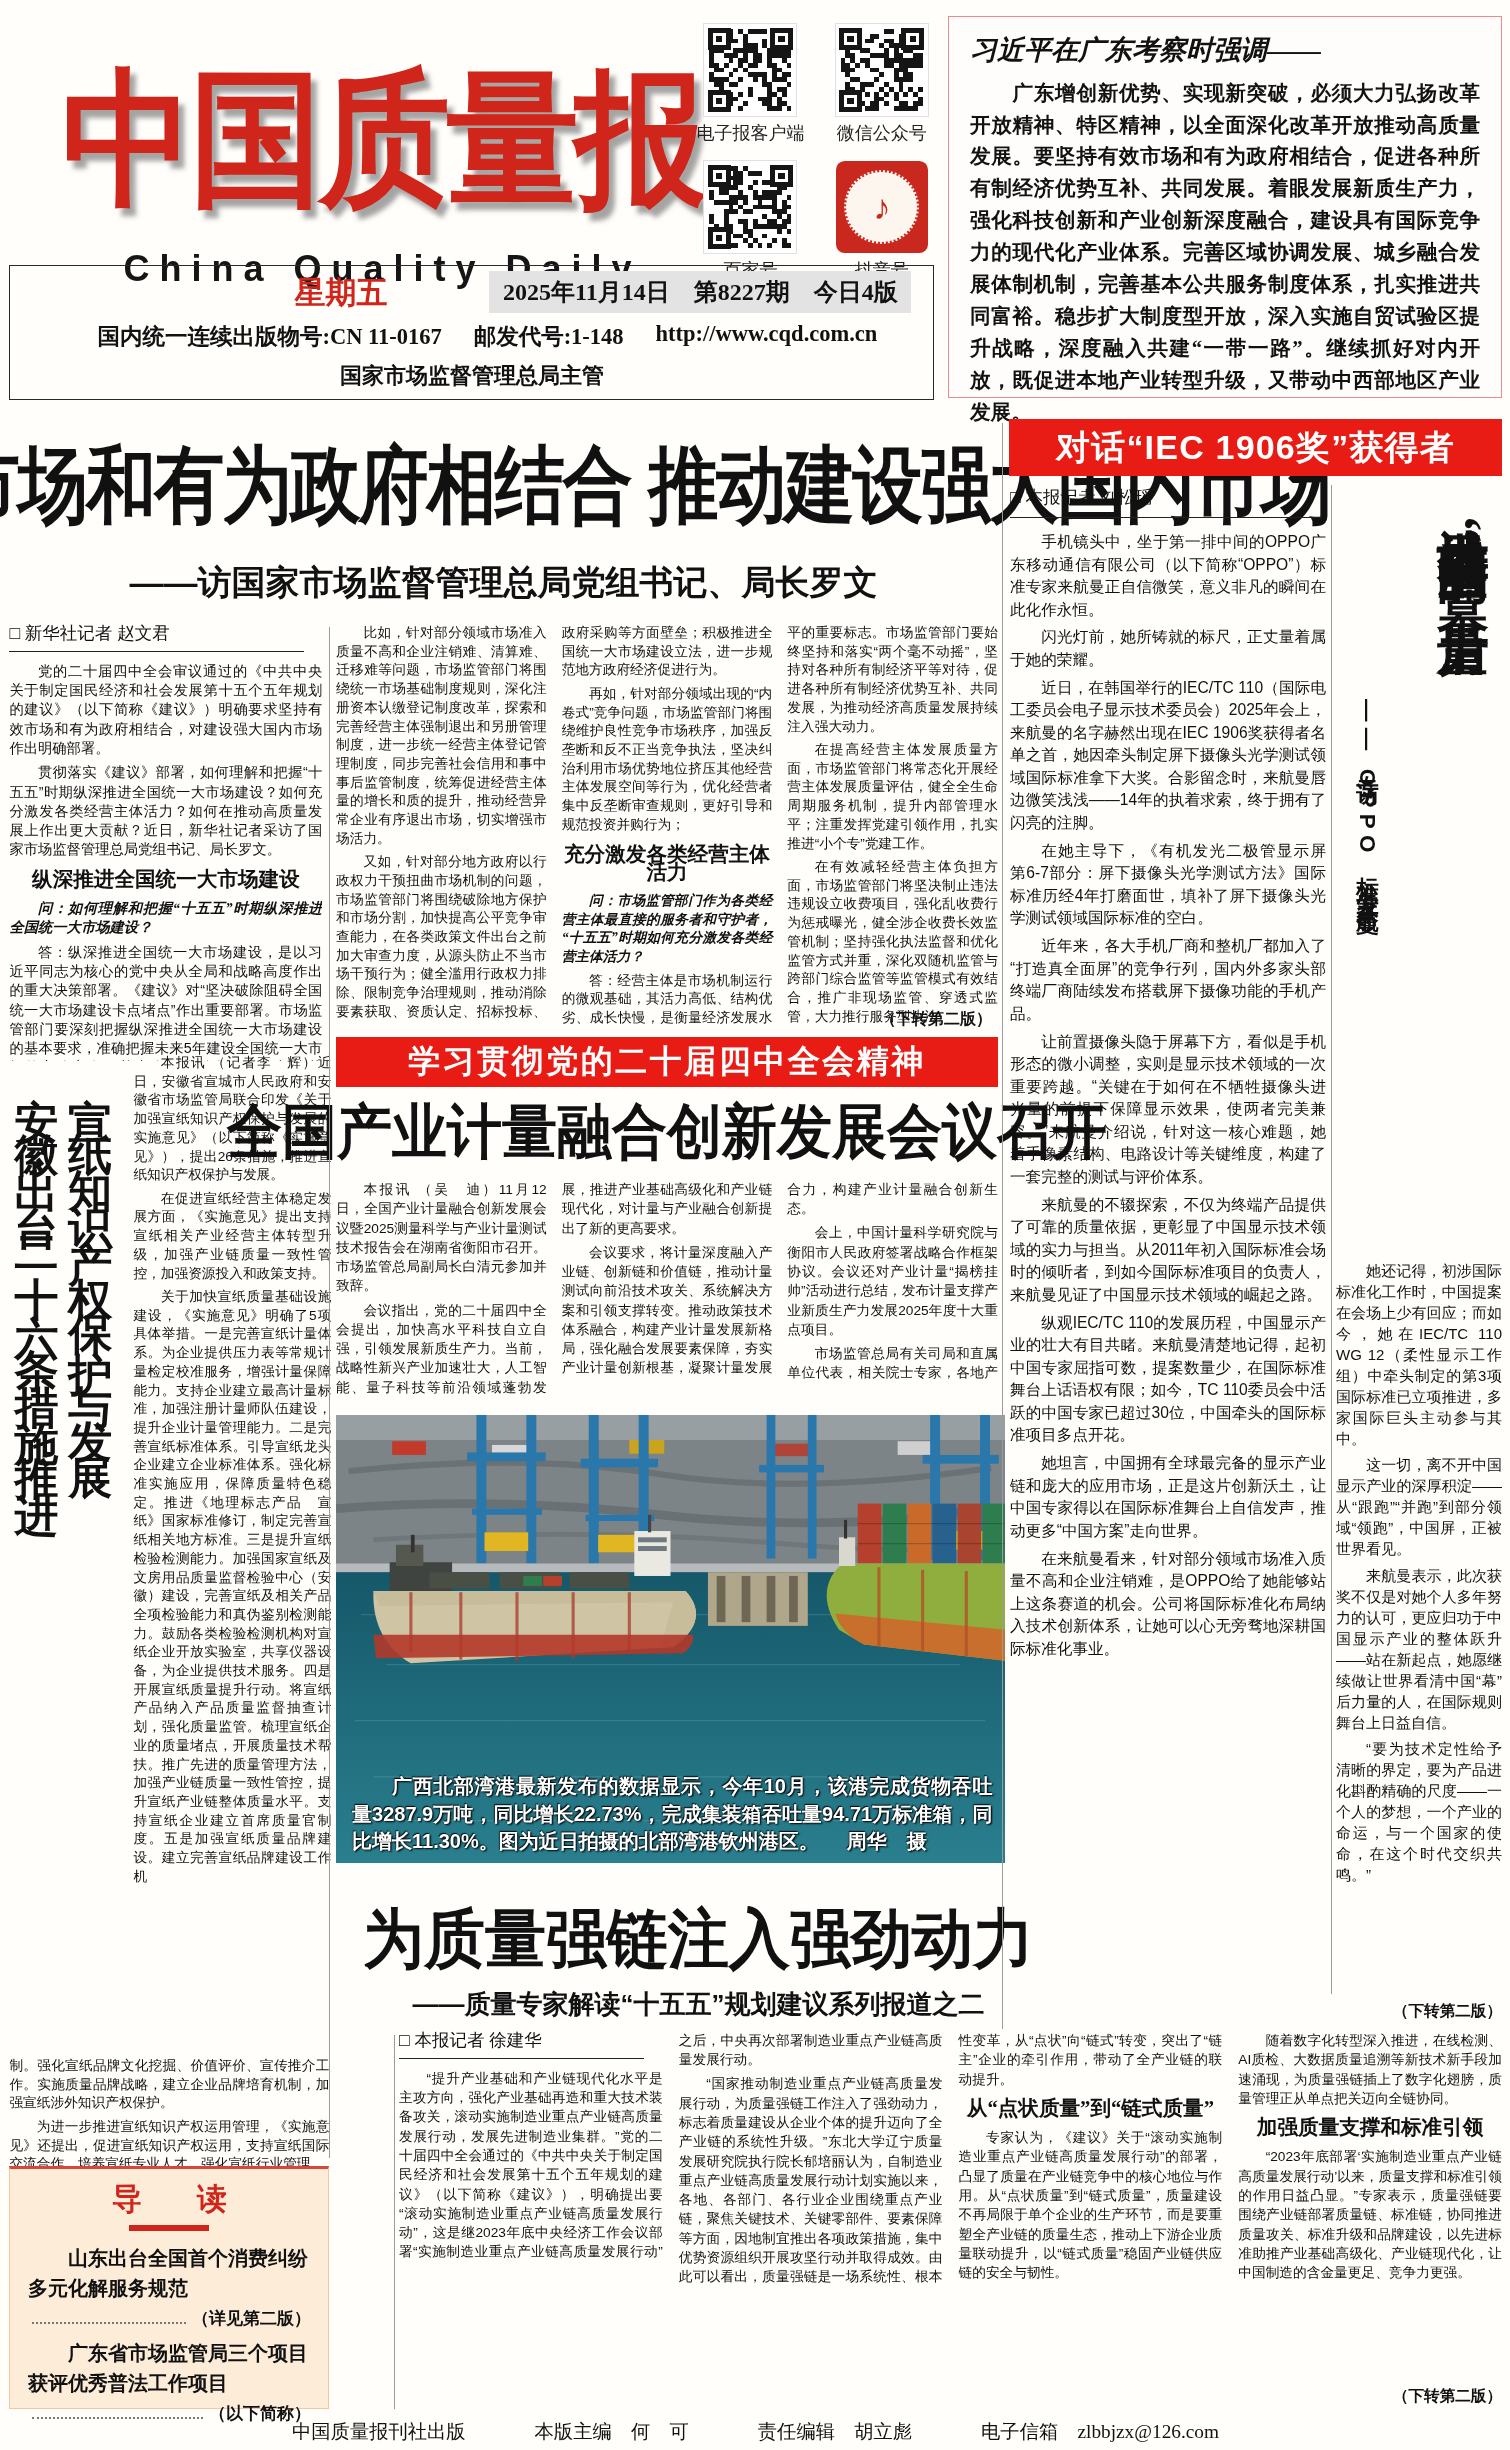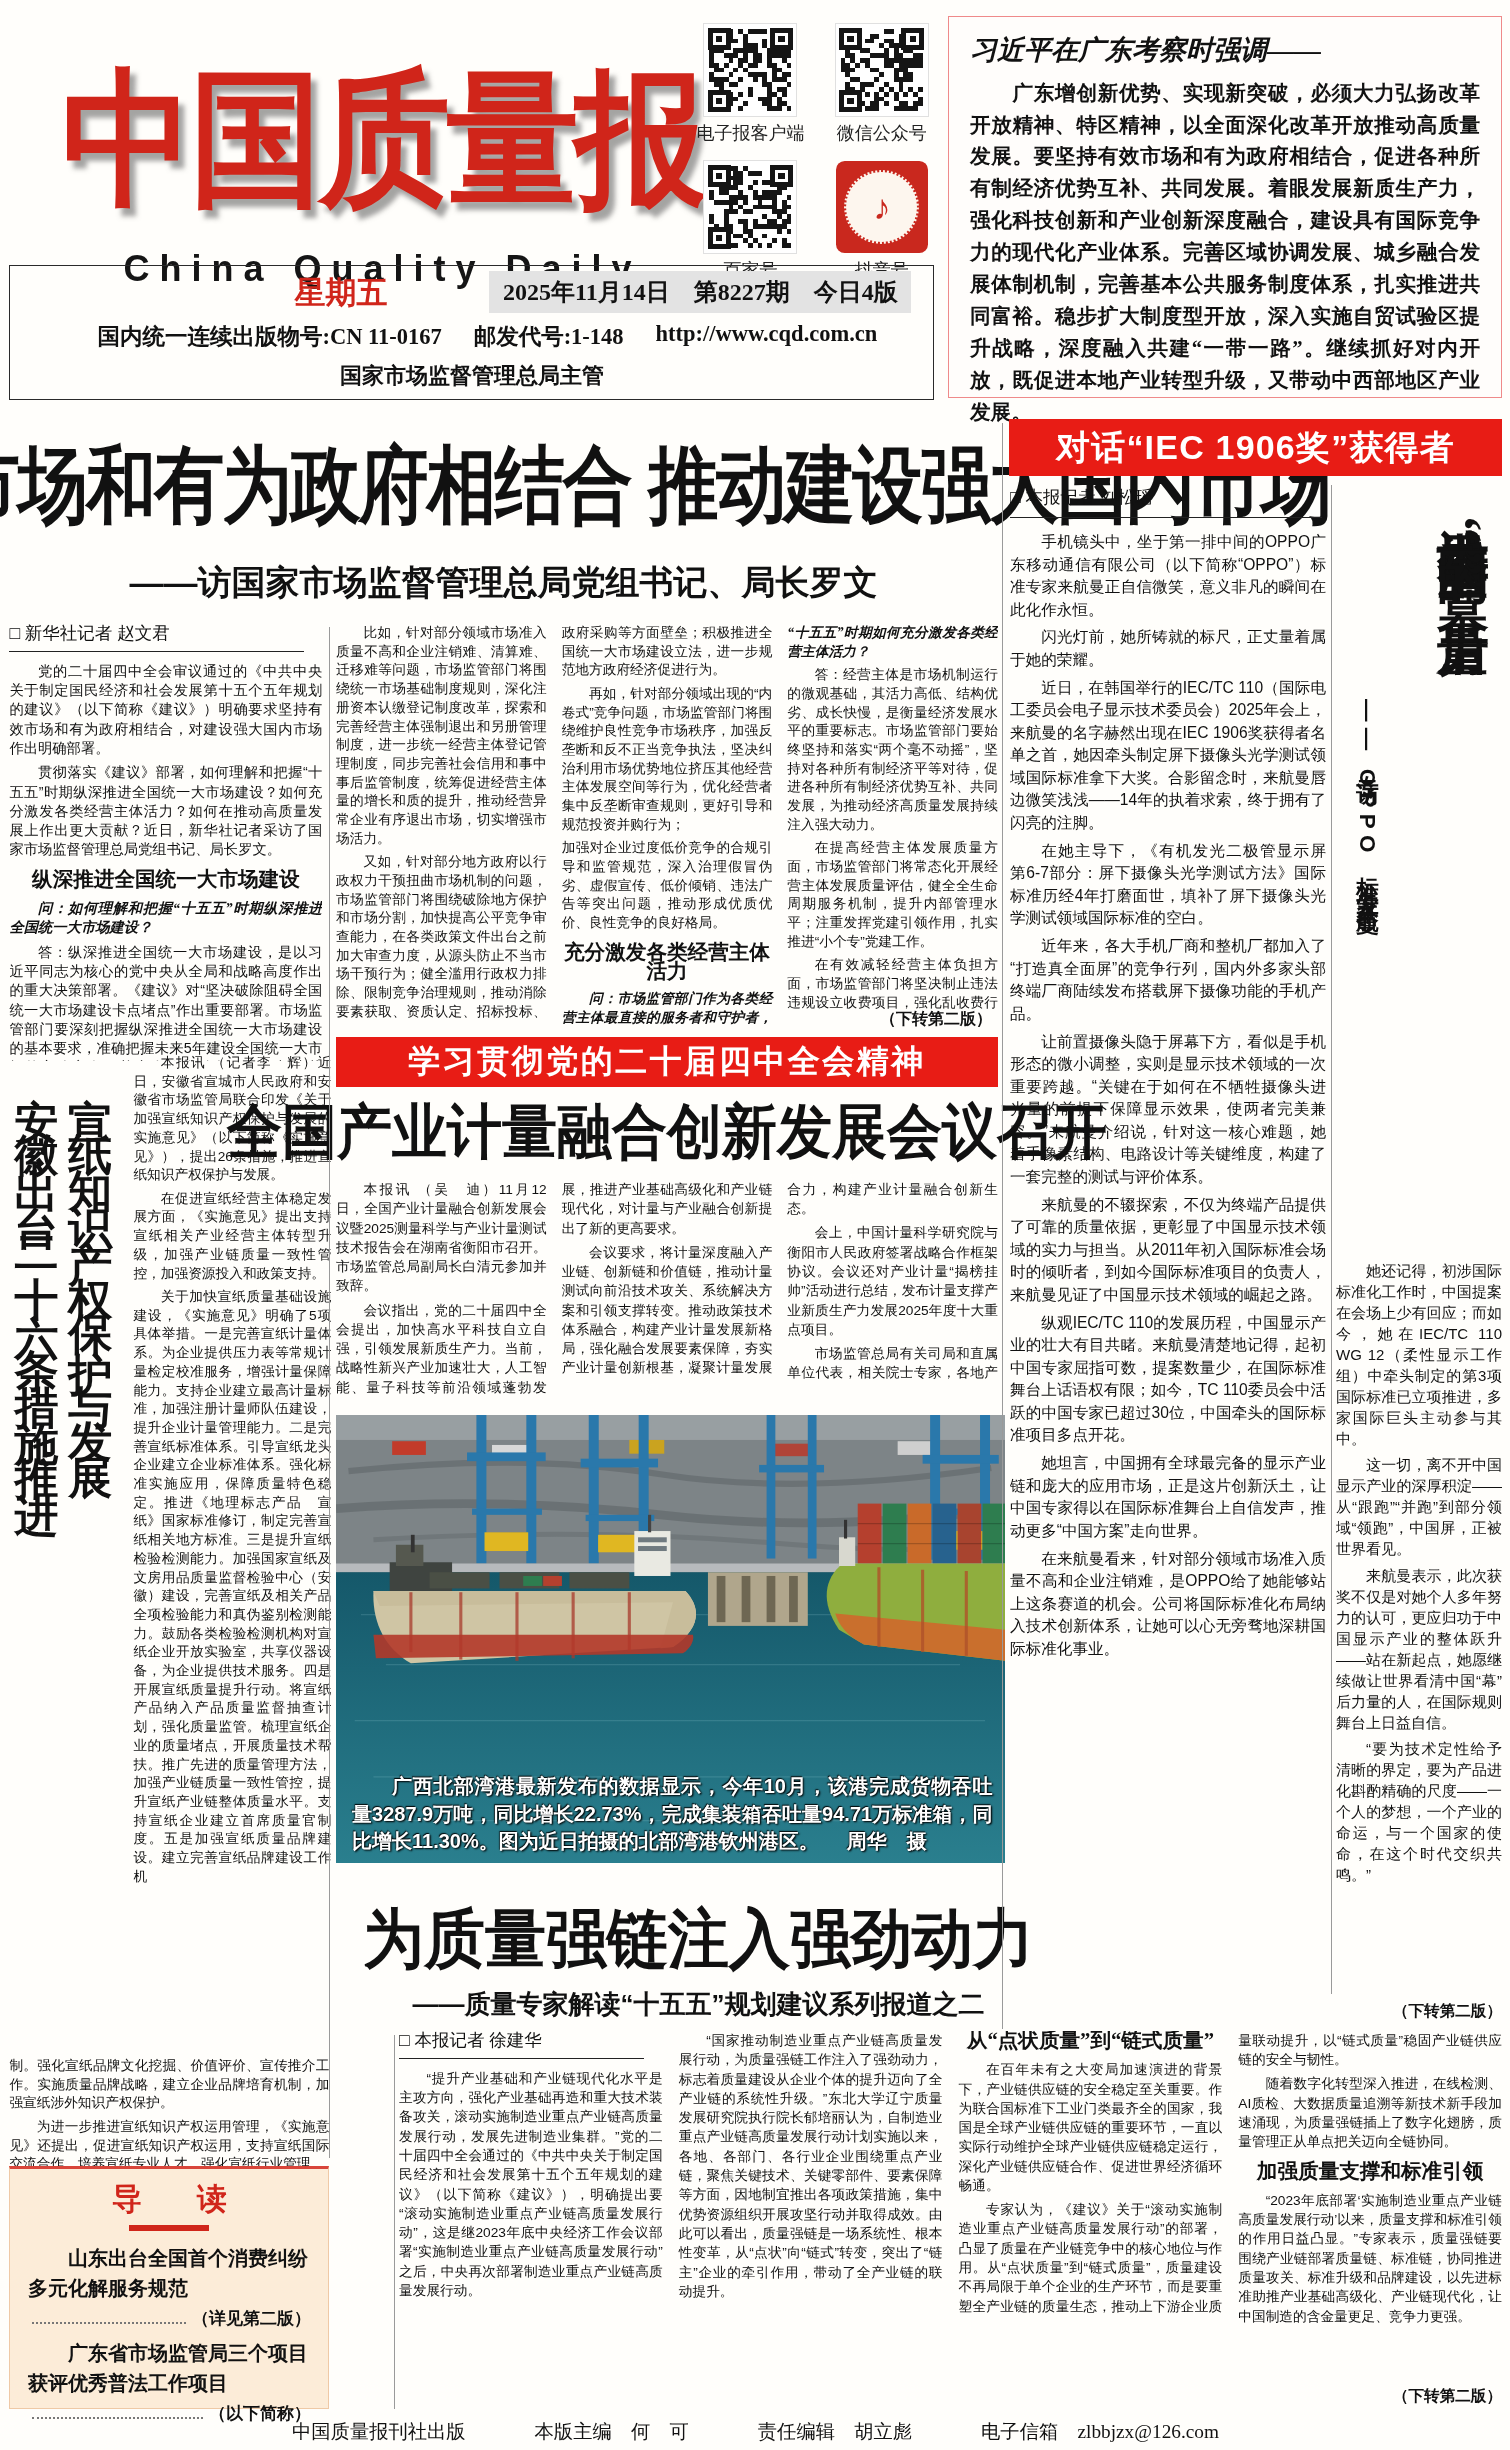--- a/index.html
+++ b/index.html
@@ -1035,21 +1035,20 @@
     <p>党的二十届四中全会审议通过的《中共中央关于制定国民经济和社会发展第十五个五年规划的建议》（以下简称《建议》）明确要求坚持有效市场和有为政府相结合，对建设强大国内市场作出明确部署。</p>
     <p>贯彻落实《建议》部署，如何理解和把握“十五五”时期纵深推进全国统一大市场建设？如何充分激发各类经营主体活力？如何在推动高质量发展上作出更大贡献？近日，新华社记者采访了国家市场监督管理总局党组书记、局长罗文。</p>
     <div class="subhead">纵深推进全国统一大市场建设</div>
     <p class="qa">问：如何理解和把握“十五五”时期纵深推进全国统一大市场建设？</p>
     <p>答：纵深推进全国统一大市场建设，是以习近平同志为核心的党中央从全局和战略高度作出的重大决策部署。《建议》对“坚决破除阻碍全国统一大市场建设卡点堵点”作出重要部署。市场监管部门要深刻把握纵深推进全国统一大市场建设的基本要求，准确把握未来5年建设全国统一大市场的主攻方向，扎实有效推动各项任务加快落实。</p>
   </div>
   <div class="abs just" id="int-cols">
     <p>比如，针对部分领域市场准入质量不高和企业注销难、清算难、迁移难等问题，市场监管部门将围绕统一市场基础制度规则，深化注册资本认缴登记制度改革，探索和完善经营主体强制退出和另册管理制度，进一步统一经营主体登记管理制度，同步完善社会信用和事中事后监管制度，统筹促进经营主体量的增长和质的提升，推动经营异常企业有序退出市场，切实增强市场活力。</p>
     <p>又如，针对部分地方政府以行政权力干预扭曲市场机制的问题，市场监管部门将围绕破除地方保护和市场分割，加快提高公平竞争审查能力，在各类政策文件出台之前加大审查力度，从源头防止不当市场干预行为；健全滥用行政权力排除、限制竞争治理规则，推动消除要素获取、资质认定、招标投标、政府采购等方面壁垒；积极推进全国统一大市场建设立法，进一步规范地方政府经济促进行为。</p>
     <p>再如，针对部分领域出现的“内卷式”竞争问题，市场监管部门将围绕维护良性竞争市场秩序，加强反垄断和反不正当竞争执法，坚决纠治利用市场优势地位挤压其他经营主体发展空间等行为，优化经营者集中反垄断审查规则，更好引导和规范投资并购行为；</p>
-    <p class="noind">加强对企业过度低价竞争的合规引导和监管规范，深入治理假冒伪劣、虚假宣传、低价倾销、违法广告等突出问题，推动形成优质优价、良性竞争的良好格局。</p>
     <div class="subhead">充分激发各类经营主体活力</div>
     <p class="qa">问：市场监管部门作为各类经营主体最直接的服务者和守护者，“十五五”时期如何充分激发各类经营主体活力？</p>
     <p>答：经营主体是市场机制运行的微观基础，其活力高低、结构优劣、成长快慢，是衡量经济发展水平的重要标志。市场监管部门要始终坚持和落实“两个毫不动摇”，坚持对各种所有制经济平等对待，促进各种所有制经济优势互补、共同发展，为推动经济高质量发展持续注入强大动力。</p>
     <p>在提高经营主体发展质量方面，市场监管部门将常态化开展经营主体发展质量评估，健全全生命周期服务机制，提升内部管理水平；注重发挥党建引领作用，扎实推进“小个专”党建工作。</p>
     <p>在有效减轻经营主体负担方面，市场监管部门将坚决制止违法违规设立收费项目，强化乱收费行为惩戒曝光，健全涉企收费长效监管机制；坚持强化执法监督和优化监管方式并重，深化双随机监管与跨部门综合监管等监管模式有效结合，推广非现场监管、穿透式监管，大力推行服务型执法。</p>
   </div>
   <div class="abs" id="int-jump">（下转第二版）</div>
 
   <div class="abs" id="banner">学习贯彻党的二十届四中全会精神</div>
   <div class="abs" id="met-head">全国产业计量融合创新发展会议召开</div>
@@ -1230,21 +1229,20 @@
   </div>
   <div class="abs" id="oppo-jump">（下转第二版）</div>
 
   <div class="abs" id="chain-head">为质量强链注入强劲动力</div>
   <div class="abs" id="chain-sub">——质量专家解读“十五五”规划建议系列报道之二</div>
   <div class="abs just" id="chain-cols">
     <div class="byline">□ 本报记者 徐建华</div>
     <p>“提升产业基础和产业链现代化水平是主攻方向，强化产业基础再造和重大技术装备攻关，滚动实施制造业重点产业链高质量发展行动，发展先进制造业集群。”党的二十届四中全会通过的《中共中央关于制定国民经济和社会发展第十五个五年规划的建议》（以下简称《建议》），明确提出要“滚动实施制造业重点产业链高质量发展行动”，这是继2023年底中央经济工作会议部署“实施制造业重点产业链高质量发展行动”之后，中央再次部署制造业重点产业链高质量发展行动。</p>
     <p>“国家推动制造业重点产业链高质量发展行动，为质量强链工作注入了强劲动力，标志着质量建设从企业个体的提升迈向了全产业链的系统性升级。”东北大学辽宁质量发展研究院执行院长郁培丽认为，自制造业重点产业链高质量发展行动计划实施以来，各地、各部门、各行业企业围绕重点产业链，聚焦关键技术、关键零部件、要素保障等方面，因地制宜推出各项政策措施，集中优势资源组织开展攻坚行动并取得成效。由此可以看出，质量强链是一场系统性、根本性变革，从“点状”向“链式”转变，突出了“链主”企业的牵引作用，带动了全产业链的联动提升。</p>
     <div class="subhead">从“点状质量”到“链式质量”</div>
-    <p>在百年未有之大变局加速演进的背景下，产业链供应链的安全稳定至关重要。作为联合国标准下工业门类最齐全的国家，我国是全球产业链供应链的重要环节，一直以实际行动维护全球产业链供应链稳定运行，深化产业链供应链合作、促进世界经济循环畅通。</p>
     <p>专家认为，《建议》关于“滚动实施制造业重点产业链高质量发展行动”的部署，凸显了质量在产业链竞争中的核心地位与作用。从“点状质量”到“链式质量”，质量建设不再局限于单个企业的生产环节，而是要重塑全产业链的质量生态，推动上下游企业质量联动提升，以“链式质量”稳固产业链供应链的安全与韧性。</p>
     <p>随着数字化转型深入推进，在线检测、AI质检、大数据质量追溯等新技术新手段加速涌现，为质量强链插上了数字化翅膀，质量管理正从单点把关迈向全链协同。</p>
     <div class="subhead">加强质量支撑和标准引领</div>
     <p>“2023年底部署‘实施制造业重点产业链高质量发展行动’以来，质量支撑和标准引领的作用日益凸显。”专家表示，质量强链要围绕产业链部署质量链、标准链，协同推进质量攻关、标准升级和品牌建设，以先进标准助推产业基础高级化、产业链现代化，让中国制造的含金量更足、竞争力更强。</p>
   </div>
   <div class="abs" id="chain-jump">（下转第二版）</div>
 
   <div class="abs" id="footer">
     <span>中国质量报刊社出版</span>
     <span>本版主编　何　可</span>

